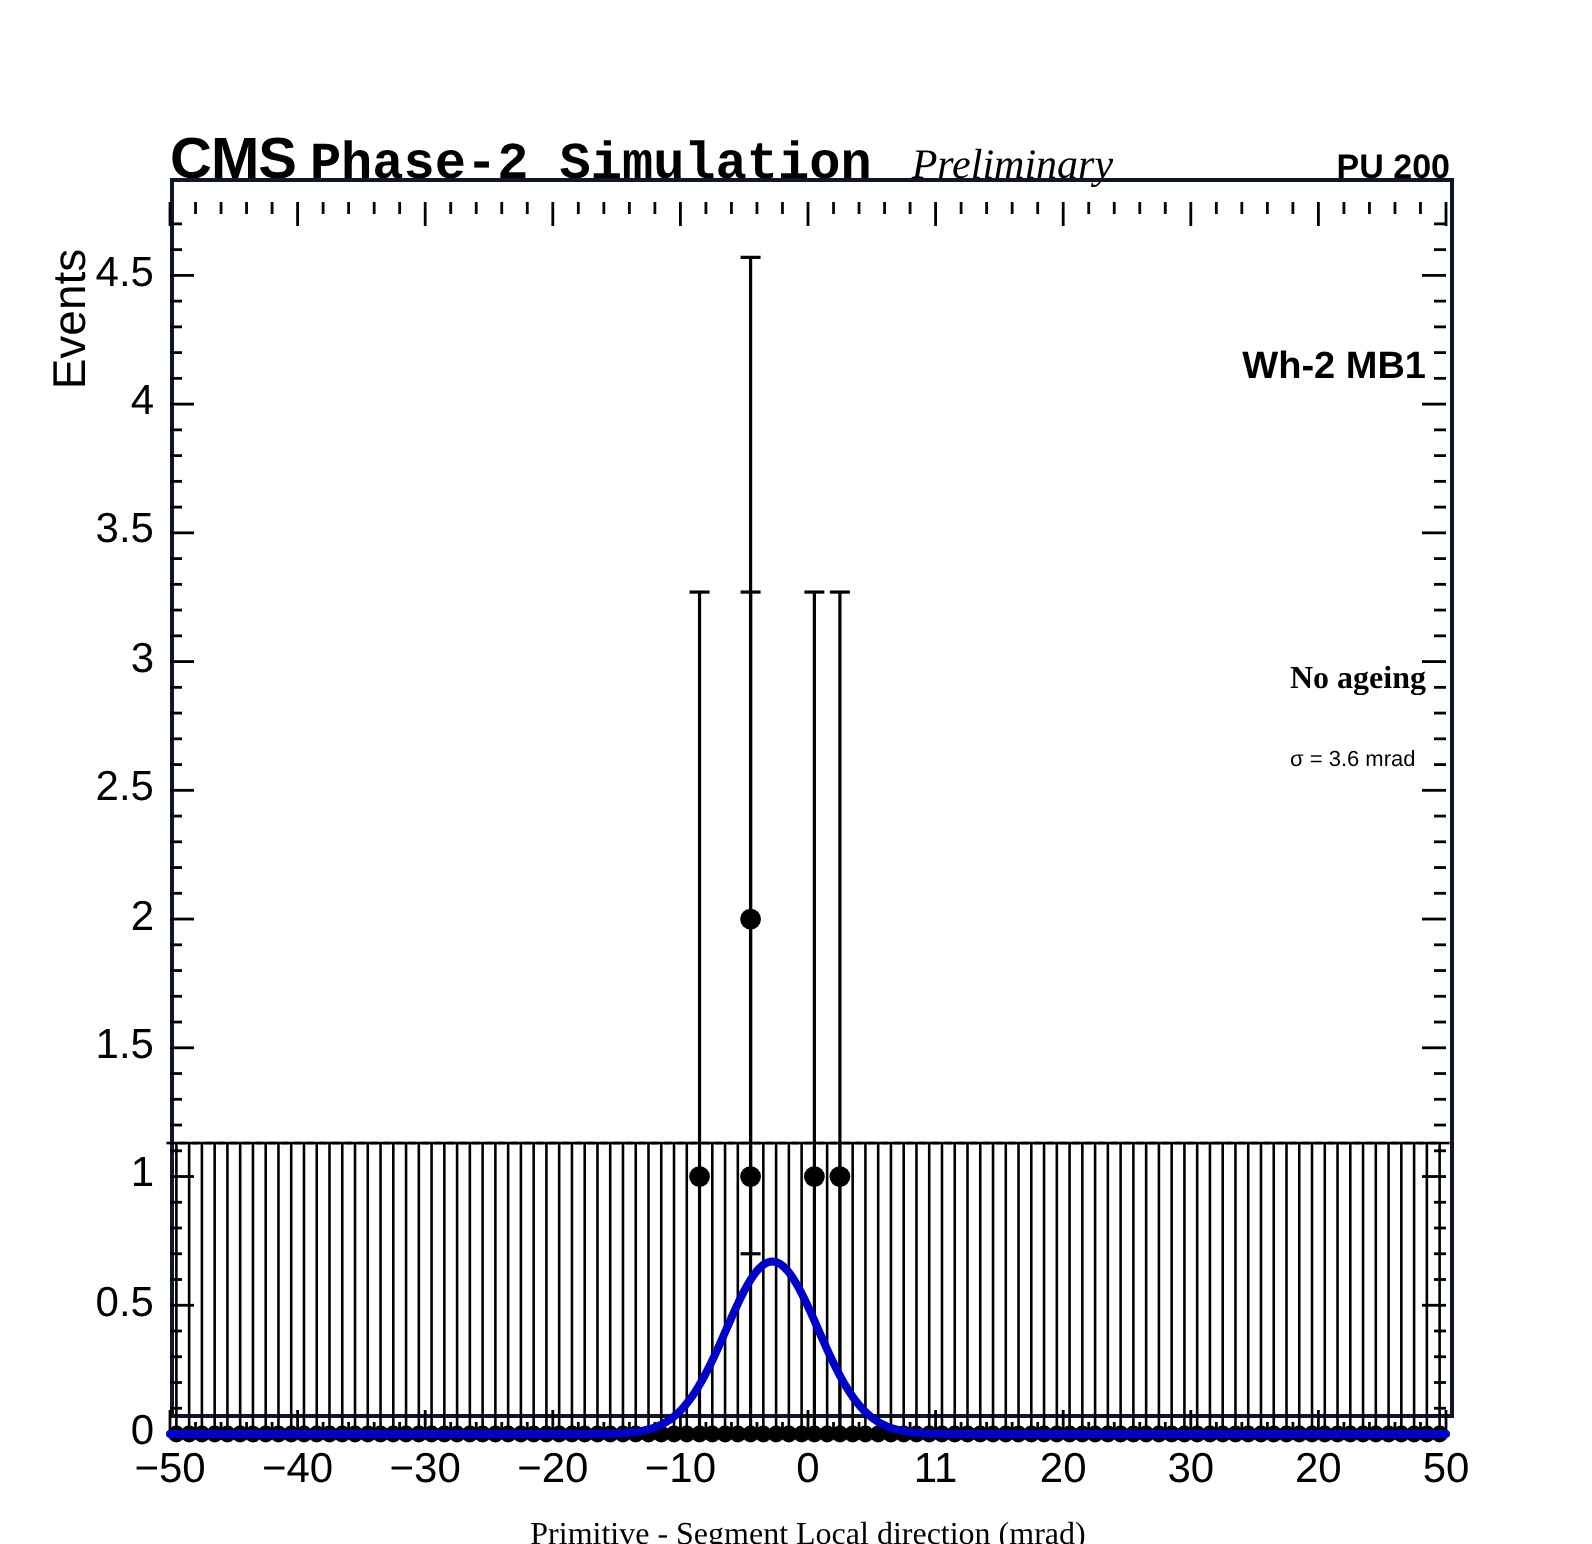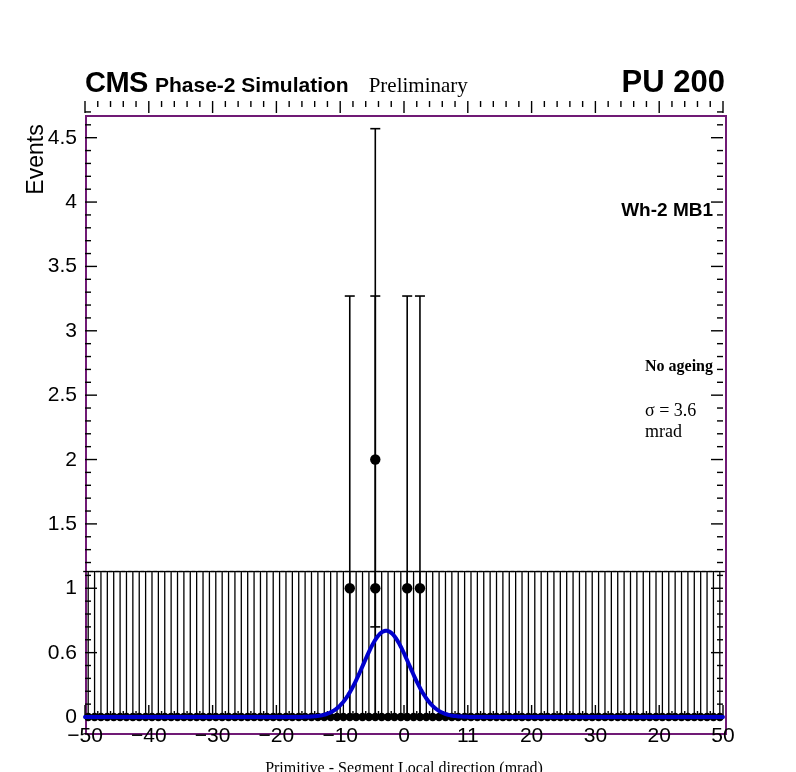--- a/index.html
+++ b/index.html
@@ -35,36 +35,37 @@
     white-space: nowrap;
   }
   .cms-logo {
     font-family: "Liberation Sans", sans-serif;
     font-weight: bold;
     font-size: 29px;
     letter-spacing: -0.5px;
     line-height: 1;
   }
   .cms-sub {
-    font-family: Liberation Sans, sans-serif;
+    font-family: Liberation Mono, monospace;
     font-weight: bold;
-    font-size: 21px;
+    font-size: 26px;
     margin-left: 7px;
     line-height: 1;
   }
   .cms-prelim {
     font-family: "Liberation Serif", serif;
+    font-style: italic;
     font-size: 21px;
     margin-left: 20px;
     line-height: 1;
   }
   .cms-pu {
     font-family: "Liberation Sans", sans-serif;
     font-weight: bold;
-    font-size: 31px;
+    font-size: 17px;
     margin-left: auto;
     line-height: 1;
   }
 
   
   .y-axis-title {
     position: absolute;
     left: -45px;
     top: 122px;
     width: 160px;
@@ -80,24 +81,24 @@
     width: 638px;
     text-align: center;
     font-size: 16px;
     font-family: Liberation Serif, serif;
   }
 
   
   .plot-frame {
     position: absolute;
     left: 85px;
-    top: 91px;
+    top: 65px;
     width: 638px;
     height: 616px;
-    border: 2px solid #701a75;
+    border: 2px solid #0f172a;
     box-sizing: content-box;
   }
   .plot-svg {
     position: absolute;
     left: 85px;
     top: 77px;
     width: 638px;
     height: 616px;
     overflow: visible;
   }
@@ -132,22 +133,22 @@
     left: 558px;
     top: 240px;
     font-family: "Liberation Serif", serif;
     font-weight: bold;
     font-size: 16px;
   }
   .ann-sigma {
     position: absolute;
     left: 558px;
     top: 283px;
-    font-family: Liberation Serif, serif;
-    font-size: 18px;
+    font-family: Liberation Sans, sans-serif;
+    font-size: 11px;
   }
 </style>
 </head>
 <body>
 
 <div id="root">
 
   <div class="cms-header">
     <span class="cms-logo">CMS</span>
     <span class="cms-sub">Phase-2 Simulation</span>
@@ -683,21 +684,21 @@
         <line x1="334.95" y1="616" x2="334.95" y2="195.0344827586207" stroke="#000" stroke-width="1.6"></line>
         <line x1="329.95" y1="195.0344827586207" x2="339.95" y2="195.0344827586207" stroke="#000" stroke-width="1.6"></line>
         <line x1="329.95" y1="616" x2="339.95" y2="616" stroke="#000" stroke-width="1.6"></line>
         <circle cx="334.95" cy="487.264367816092" r="5.2" fill="#000"></circle>
       </g>
       <path d="M0.00,616.00 L1.52,616.00 L3.04,616.00 L4.56,616.00 L6.08,616.00 L7.60,616.00 L9.11,616.00 L10.63,616.00 L12.15,616.00 L13.67,616.00 L15.19,616.00 L16.71,616.00 L18.23,616.00 L19.75,616.00 L21.27,616.00 L22.79,616.00 L24.30,616.00 L25.82,616.00 L27.34,616.00 L28.86,616.00 L30.38,616.00 L31.90,616.00 L33.42,616.00 L34.94,616.00 L36.46,616.00 L37.98,616.00 L39.50,616.00 L41.01,616.00 L42.53,616.00 L44.05,616.00 L45.57,616.00 L47.09,616.00 L48.61,616.00 L50.13,616.00 L51.65,616.00 L53.17,616.00 L54.69,616.00 L56.20,616.00 L57.72,616.00 L59.24,616.00 L60.76,616.00 L62.28,616.00 L63.80,616.00 L65.32,616.00 L66.84,616.00 L68.36,616.00 L69.88,616.00 L71.40,616.00 L72.91,616.00 L74.43,616.00 L75.95,616.00 L77.47,616.00 L78.99,616.00 L80.51,616.00 L82.03,616.00 L83.55,616.00 L85.07,616.00 L86.59,616.00 L88.10,616.00 L89.62,616.00 L91.14,616.00 L92.66,616.00 L94.18,616.00 L95.70,616.00 L97.22,616.00 L98.74,616.00 L100.26,616.00 L101.78,616.00 L103.30,616.00 L104.81,616.00 L106.33,616.00 L107.85,616.00 L109.37,616.00 L110.89,616.00 L112.41,616.00 L113.93,616.00 L115.45,616.00 L116.97,616.00 L118.49,616.00 L120.00,616.00 L121.52,616.00 L123.04,616.00 L124.56,616.00 L126.08,616.00 L127.60,616.00 L129.12,616.00 L130.64,616.00 L132.16,616.00 L133.68,616.00 L135.20,616.00 L136.71,616.00 L138.23,616.00 L139.75,616.00 L141.27,616.00 L142.79,616.00 L144.31,616.00 L145.83,616.00 L147.35,616.00 L148.87,616.00 L150.39,616.00 L151.90,616.00 L153.42,616.00 L154.94,616.00 L156.46,616.00 L157.98,616.00 L159.50,616.00 L161.02,616.00 L162.54,616.00 L164.06,616.00 L165.58,616.00 L167.10,616.00 L168.61,616.00 L170.13,616.00 L171.65,616.00 L173.17,616.00 L174.69,616.00 L176.21,616.00 L177.73,616.00 L179.25,616.00 L180.77,616.00 L182.29,616.00 L183.80,616.00 L185.32,616.00 L186.84,616.00 L188.36,616.00 L189.88,616.00 L191.40,616.00 L192.92,616.00 L194.44,616.00 L195.96,616.00 L197.48,616.00 L199.00,616.00 L200.51,615.99 L202.03,615.99 L203.55,615.99 L205.07,615.99 L206.59,615.98 L208.11,615.98 L209.63,615.97 L211.15,615.96 L212.67,615.95 L214.19,615.93 L215.70,615.91 L217.22,615.89 L218.74,615.86 L220.26,615.82 L221.78,615.78 L223.30,615.72 L224.82,615.65 L226.34,615.57 L227.86,615.47 L229.38,615.35 L230.90,615.20 L232.41,615.02 L233.93,614.81 L235.45,614.56 L236.97,614.26 L238.49,613.91 L240.01,613.50 L241.53,613.03 L243.05,612.48 L244.57,611.85 L246.09,611.12 L247.60,610.30 L249.12,609.36 L250.64,608.30 L252.16,607.12 L253.68,605.80 L255.20,604.33 L256.72,602.71 L258.24,600.92 L259.76,598.98 L261.28,596.87 L262.80,594.59 L264.31,592.14 L265.83,589.53 L267.35,586.76 L268.87,583.84 L270.39,580.79 L271.91,577.61 L273.43,574.34 L274.95,570.97 L276.47,567.55 L277.99,564.10 L279.50,560.64 L281.02,557.21 L282.54,553.85 L284.06,550.57 L285.58,547.42 L287.10,544.44 L288.62,541.65 L290.14,539.09 L291.66,536.79 L293.18,534.77 L294.70,533.07 L296.21,531.70 L297.73,530.69 L299.25,530.04 L300.77,529.76 L302.29,529.86 L303.81,530.33 L305.33,531.17 L306.85,532.37 L308.37,533.92 L309.89,535.78 L311.40,537.95 L312.92,540.39 L314.44,543.07 L315.96,545.97 L317.48,549.04 L319.00,552.26 L320.52,555.59 L322.04,558.99 L323.56,562.44 L325.08,565.90 L326.60,569.34 L328.11,572.73 L329.63,576.05 L331.15,579.28 L332.67,582.39 L334.19,585.38 L335.71,588.22 L337.23,590.91 L338.75,593.43 L340.27,595.79 L341.79,597.99 L343.30,600.01 L344.82,601.87 L346.34,603.57 L347.86,605.11 L349.38,606.50 L350.90,607.75 L352.42,608.87 L353.94,609.86 L355.46,610.74 L356.98,611.51 L358.50,612.19 L360.01,612.77 L361.53,613.28 L363.05,613.72 L364.57,614.10 L366.09,614.42 L367.61,614.69 L369.13,614.92 L370.65,615.12 L372.17,615.28 L373.69,615.41 L375.20,615.52 L376.72,615.62 L378.24,615.69 L379.76,615.75 L381.28,615.80 L382.80,615.84 L384.32,615.88 L385.84,615.90 L387.36,615.92 L388.88,615.94 L390.40,615.95 L391.91,615.97 L393.43,615.97 L394.95,615.98 L396.47,615.98 L397.99,615.99 L399.51,615.99 L401.03,615.99 L402.55,615.99 L404.07,616.00 L405.59,616.00 L407.10,616.00 L408.62,616.00 L410.14,616.00 L411.66,616.00 L413.18,616.00 L414.70,616.00 L416.22,616.00 L417.74,616.00 L419.26,616.00 L420.78,616.00 L422.30,616.00 L423.81,616.00 L425.33,616.00 L426.85,616.00 L428.37,616.00 L429.89,616.00 L431.41,616.00 L432.93,616.00 L434.45,616.00 L435.97,616.00 L437.49,616.00 L439.00,616.00 L440.52,616.00 L442.04,616.00 L443.56,616.00 L445.08,616.00 L446.60,616.00 L448.12,616.00 L449.64,616.00 L451.16,616.00 L452.68,616.00 L454.20,616.00 L455.71,616.00 L457.23,616.00 L458.75,616.00 L460.27,616.00 L461.79,616.00 L463.31,616.00 L464.83,616.00 L466.35,616.00 L467.87,616.00 L469.39,616.00 L470.90,616.00 L472.42,616.00 L473.94,616.00 L475.46,616.00 L476.98,616.00 L478.50,616.00 L480.02,616.00 L481.54,616.00 L483.06,616.00 L484.58,616.00 L486.10,616.00 L487.61,616.00 L489.13,616.00 L490.65,616.00 L492.17,616.00 L493.69,616.00 L495.21,616.00 L496.73,616.00 L498.25,616.00 L499.77,616.00 L501.29,616.00 L502.80,616.00 L504.32,616.00 L505.84,616.00 L507.36,616.00 L508.88,616.00 L510.40,616.00 L511.92,616.00 L513.44,616.00 L514.96,616.00 L516.48,616.00 L518.00,616.00 L519.51,616.00 L521.03,616.00 L522.55,616.00 L524.07,616.00 L525.59,616.00 L527.11,616.00 L528.63,616.00 L530.15,616.00 L531.67,616.00 L533.19,616.00 L534.70,616.00 L536.22,616.00 L537.74,616.00 L539.26,616.00 L540.78,616.00 L542.30,616.00 L543.82,616.00 L545.34,616.00 L546.86,616.00 L548.38,616.00 L549.90,616.00 L551.41,616.00 L552.93,616.00 L554.45,616.00 L555.97,616.00 L557.49,616.00 L559.01,616.00 L560.53,616.00 L562.05,616.00 L563.57,616.00 L565.09,616.00 L566.60,616.00 L568.12,616.00 L569.64,616.00 L571.16,616.00 L572.68,616.00 L574.20,616.00 L575.72,616.00 L577.24,616.00 L578.76,616.00 L580.28,616.00 L581.80,616.00 L583.31,616.00 L584.83,616.00 L586.35,616.00 L587.87,616.00 L589.39,616.00 L590.91,616.00 L592.43,616.00 L593.95,616.00 L595.47,616.00 L596.99,616.00 L598.50,616.00 L600.02,616.00 L601.54,616.00 L603.06,616.00 L604.58,616.00 L606.10,616.00 L607.62,616.00 L609.14,616.00 L610.66,616.00 L612.18,616.00 L613.70,616.00 L615.21,616.00 L616.73,616.00 L618.25,616.00 L619.77,616.00 L621.29,616.00 L622.81,616.00 L624.33,616.00 L625.85,616.00 L627.37,616.00 L628.89,616.00 L630.40,616.00 L631.92,616.00 L633.44,616.00 L634.96,616.00 L636.48,616.00 L638.00,616.00" fill="none" stroke="#0000cc" stroke-width="4" stroke-linecap="round" stroke-linejoin="round"></path>
     </svg>
 
   <div id="tick-layer">
       <div class="tick-label ytick" style="left: 17px; top: 680px;">0</div>
-      <div class="tick-label ytick" style="left: 17px; top: 615.632px;">0.6</div>
+      <div class="tick-label ytick" style="left: 17px; top: 615.632px;">0.5</div>
       <div class="tick-label ytick" style="left: 17px; top: 551.264px;">1</div>
       <div class="tick-label ytick" style="left: 17px; top: 486.897px;">1.5</div>
       <div class="tick-label ytick" style="left: 17px; top: 422.529px;">2</div>
       <div class="tick-label ytick" style="left: 17px; top: 358.161px;">2.5</div>
       <div class="tick-label ytick" style="left: 17px; top: 293.793px;">3</div>
       <div class="tick-label ytick" style="left: 17px; top: 229.425px; text-align: right;">3.5</div>
       <div class="tick-label ytick" style="left: 17px; top: 165.057px;">4</div>
       <div class="tick-label ytick" style="left: 17px; top: 100.69px;">4.5</div>
       <div class="tick-label xtick" style="left: 55px; top: 699px;">−50</div>
       <div class="tick-label xtick" style="left: 118.8px; top: 699px;">−40</div>

